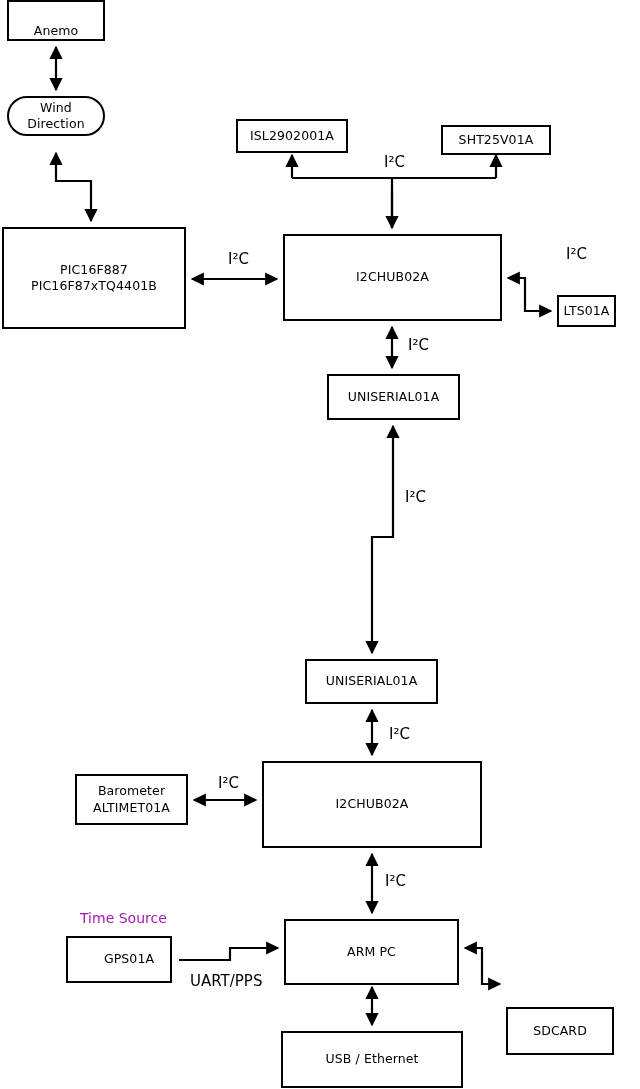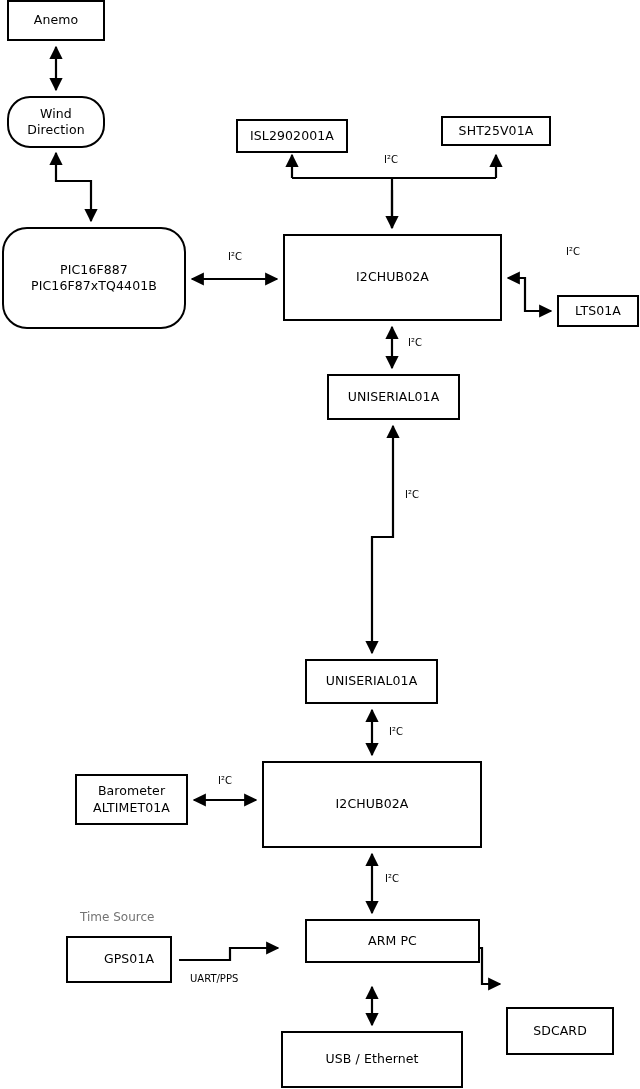--- a/index.html
+++ b/index.html
@@ -37,30 +37,30 @@
     letter-spacing: 0.1px;
     z-index: 2;
   }
   .node .node-text {
     white-space: pre-line;
     display: block;
   }
   .edge-label {
     position: absolute;
     color: #000000;
-    font-size: 10px;
+    font-size: 15px;
     line-height: 1;
     white-space: nowrap;
     background: transparent;
     z-index: 3;
   }
   .free-label {
     position: absolute;
-    color: #737373;
-    font-size: 12px;
+    color: #a21caf;
+    font-size: 14px;
     line-height: 1;
     white-space: nowrap;
     z-index: 3;
   }
 </style>
 </head>
 <body>
 
 <div id="canvas">
 
@@ -97,47 +97,47 @@
       <line x1="372" y1="854" x2="372" y2="913" marker-start="url(#arrow)" marker-end="url(#arrow)"></line>
 
       <path d="M 179 960 L 230 960 L 230 948 L 278 948" marker-end="url(#arrow)"></path>
 
       <path d="M 465 948 L 482 948 L 482 984 L 500 984" marker-start="url(#arrow)" marker-end="url(#arrow)"></path>
 
       <line x1="372" y1="987" x2="372" y2="1025" marker-start="url(#arrow)" marker-end="url(#arrow)"></line>
     </g>
   </svg>
 
-  <div class="node" style="left:7px; top:0px; width:98px; height:41px;">
+  <div class="node" style="left:7px; top:0px; width:98px; height:41px;align-items:flex-end;">
     <span class="node-text">Anemo</span>
   </div>
 
-  <div class="node" style="left:7px; top:96px; width:98px; height:52px;border-radius:23px;">
+  <div class="node" style="left:7px; top:96px; width:98px; height:40px;border-radius:23px;">
     <span class="node-text">Wind
 Direction</span>
   </div>
 
-  <div class="node" style="left:2px; top:227px; width:184px; height:102px;border-radius:25px;">
+  <div class="node" style="left:2px; top:227px; width:184px; height:102px;">
     <span class="node-text">PIC16F887
 PIC16F87xTQ4401B</span>
   </div>
 
   <div class="node" style="left:236px; top:119px; width:112px; height:34px;">
     <span class="node-text">ISL2902001A</span>
   </div>
 
-  <div class="node" style="left:441px; top:116px; width:110px; height:30px;">
+  <div class="node" style="left:441px; top:125px; width:110px; height:30px;">
     <span class="node-text">SHT25V01A</span>
   </div>
 
   <div class="node" style="left:283px; top:234px; width:219px; height:87px;">
     <span class="node-text">I2CHUB02A</span>
   </div>
 
-  <div class="node" style="left:557px; top:295px; width:82px; height:32px;">
+  <div class="node" style="left:557px; top:295px; width:59px; height:32px;">
     <span class="node-text">LTS01A</span>
   </div>
 
   <div class="node" style="left:327px; top:374px; width:133px; height:46px;">
     <span class="node-text">UNISERIAL01A</span>
   </div>
 
   <div class="node" style="left:305px; top:659px; width:133px; height:45px;">
     <span class="node-text">UNISERIAL01A</span>
   </div>
@@ -148,21 +148,21 @@
 
   <div class="node" style="left:75px; top:774px; width:113px; height:51px;text-align:center;">
     <span class="node-text">Barometer
 ALTIMET01A</span>
   </div>
 
   <div class="node" style="left:66px; top:936px; width:106px; height:47px;padding-left:20px;">
     <span class="node-text">GPS01A</span>
   </div>
 
-  <div class="node" style="left:284px; top:919px; width:175px; height:44px;margin-left:21px;">
+  <div class="node" style="left:284px; top:919px; width:175px; height:66px;">
     <span class="node-text">ARM PC</span>
   </div>
 
   <div class="node" style="left:506px; top:960px; width:108px; height:48px;margin-top:47px;">
     <span class="node-text">SDCARD</span>
   </div>
 
   <div class="node" style="left:281px; top:1031px; width:182px; height:57px;">
     <span class="node-text">USB / Ethernet</span>
   </div>

